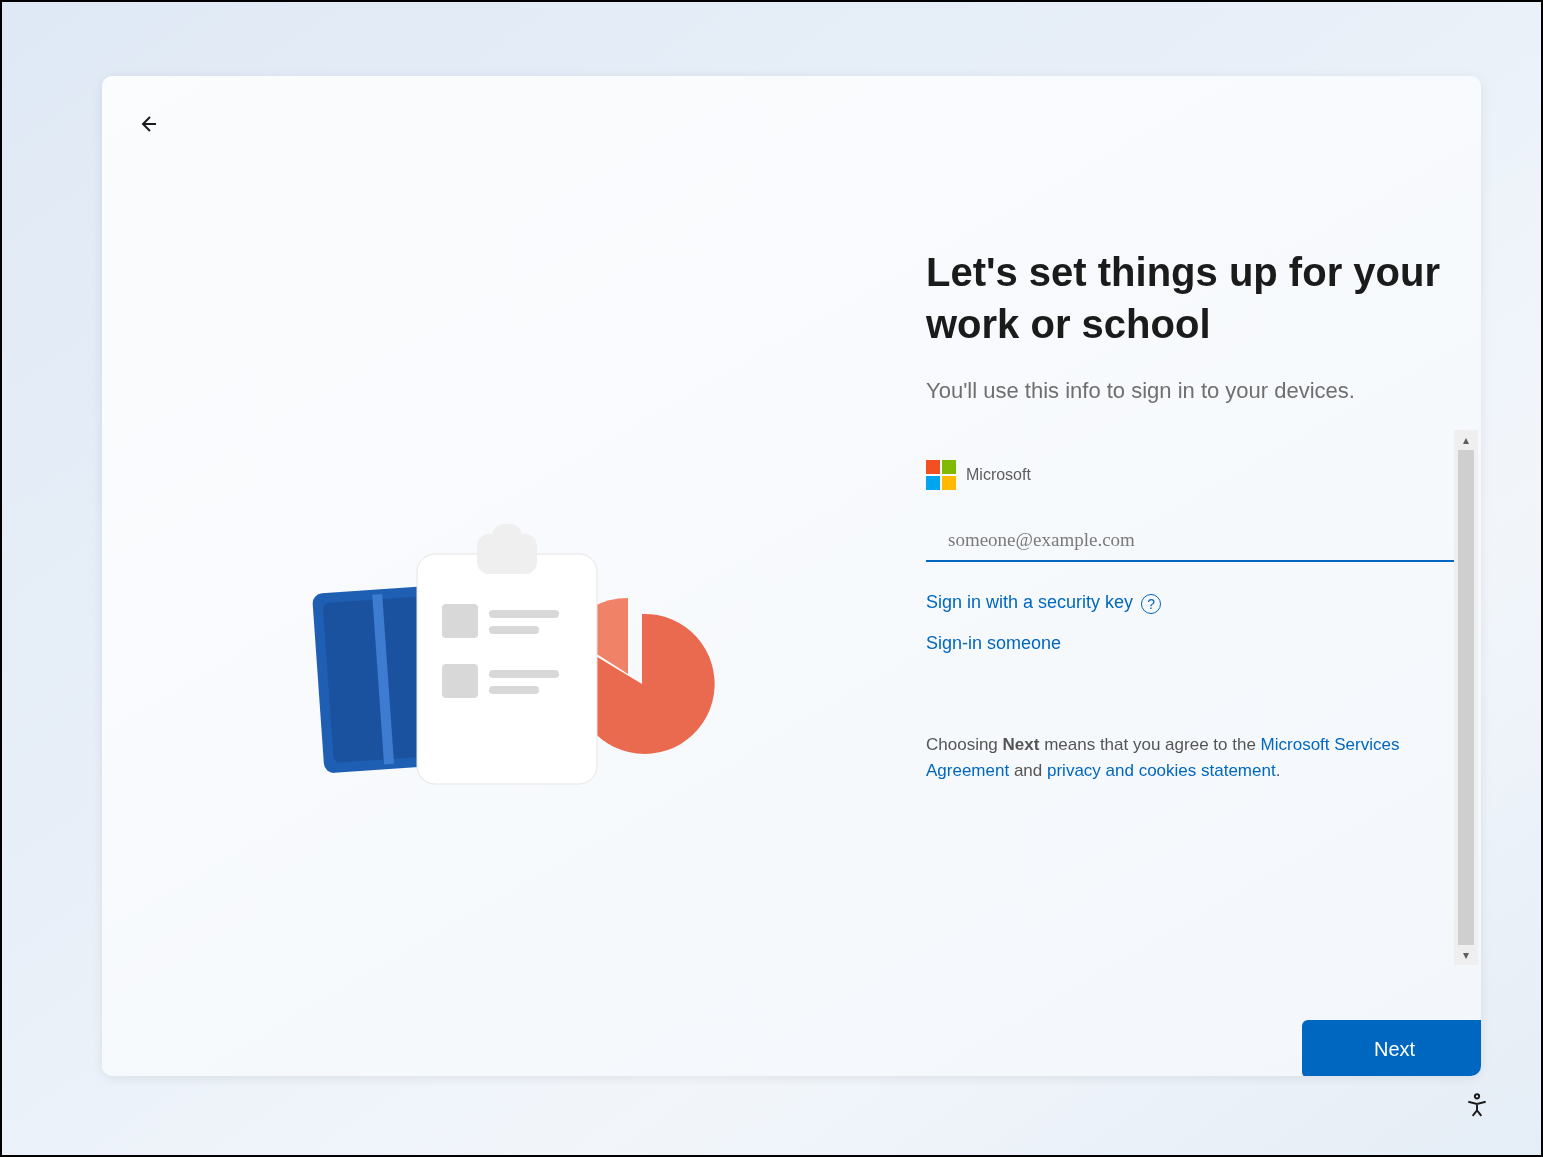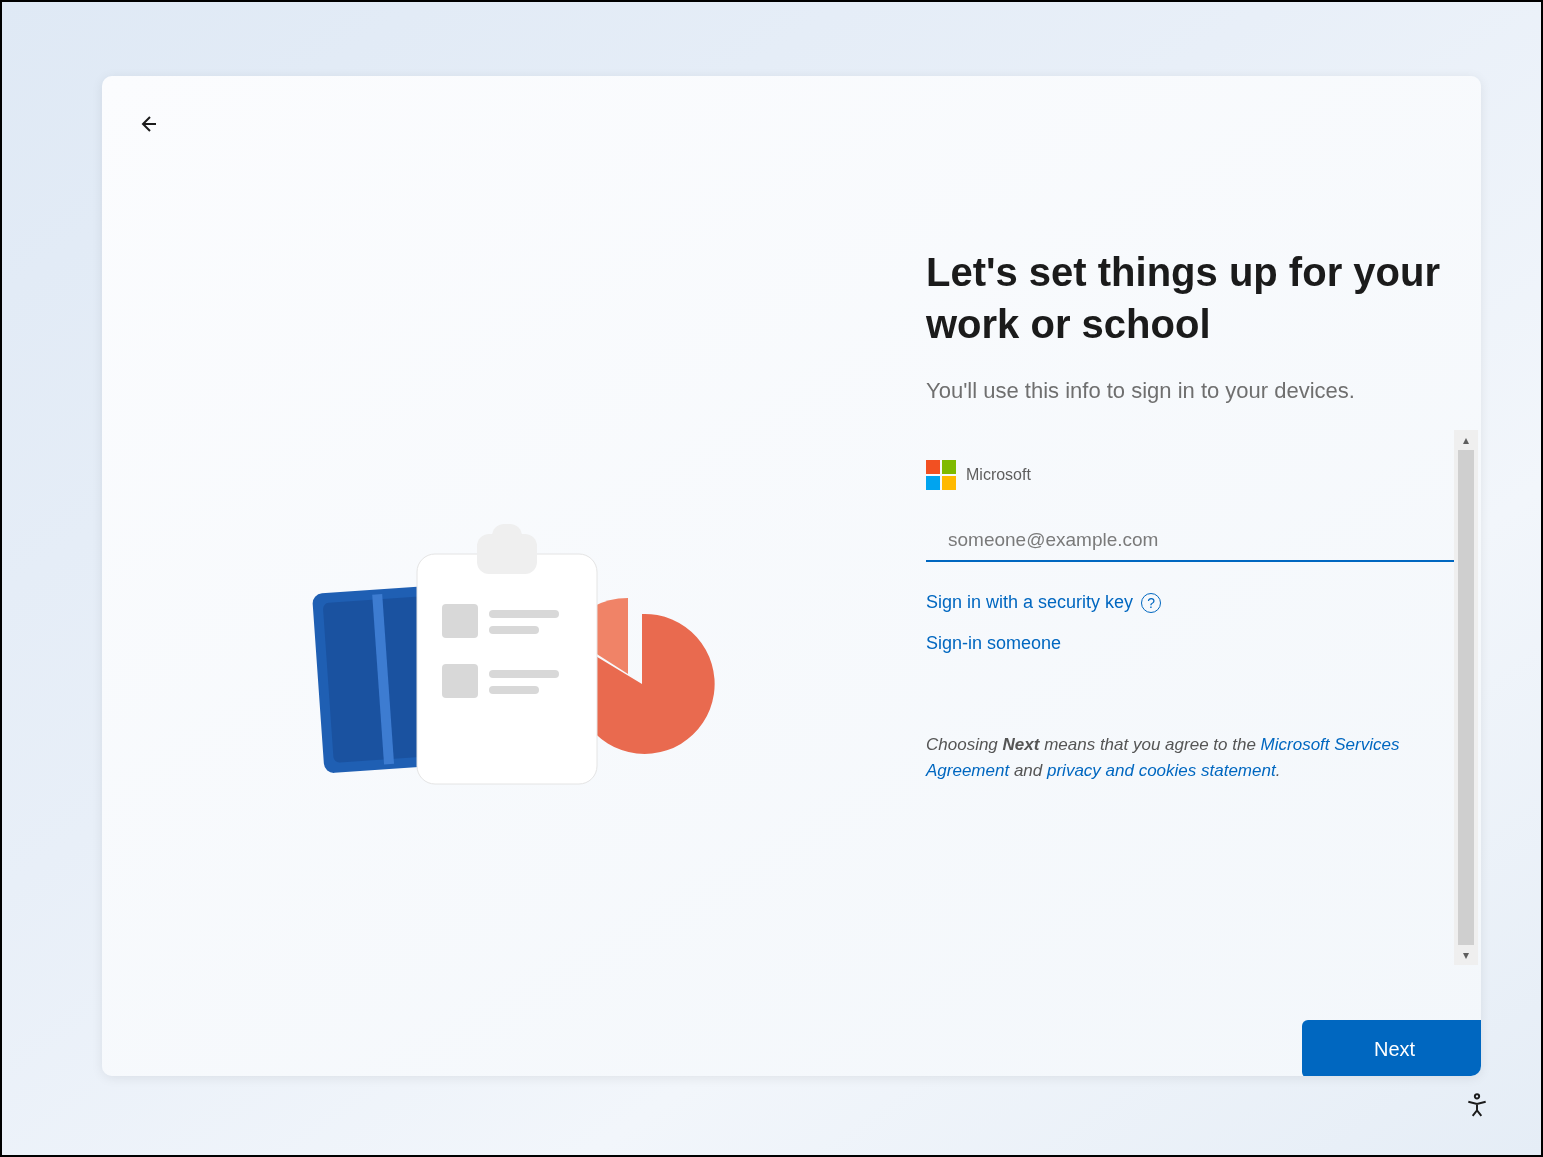--- a/index.html
+++ b/index.html
@@ -65,34 +65,34 @@
   .brand-name{font-size:16px;color:#5e5e5e;font-weight:500;}
   .signin-label{font-size:28px;font-weight:600;color:#1b1b1b;margin-bottom:22px;}
   .email-input{
     width:547px;height:42px;
     border:none;border-bottom:2px solid #0067c0;
     background:transparent;
     font-size:19px;color:#555;
     padding:6px 10px 6px 22px;
     outline:none;
     margin-bottom:30px;
+    font-family:Liberation Serif, serif;
   }
   .email-input::placeholder{color:#7a7a7a;}
-  .link-row{display:flex;align-items:flex-start;gap:8px;margin-bottom:20px;}
+  .link-row{display:flex;align-items:flex-end;gap:8px;margin-bottom:20px;}
   .link{color:#0067c0;font-size:18px;cursor:pointer;}
   .help-icon{
     width:20px;height:20px;border:1px solid #0067c0;border-radius:50%;
     display:inline-flex;align-items:center;justify-content:center;
     font-size:14px;color:#0067c0;line-height:1;position:relative;top:1px;
   }
   .agreement{
     margin-top:78px;
     font-size:17px;color:#555;line-height:1.5;
     max-width:515px;
-    font-style:italic;
   }
   .agreement strong{font-weight:600;}
   .agreement a{color:#0067c0;text-decoration:none;cursor:pointer;}
   
   .scroll-track{
     position:absolute;
     left:1352px;top:354px;
     width:24px;height:535px;
     background:#efefef;
     display:flex;flex-direction:column;align-items:center;justify-content:space-between;

